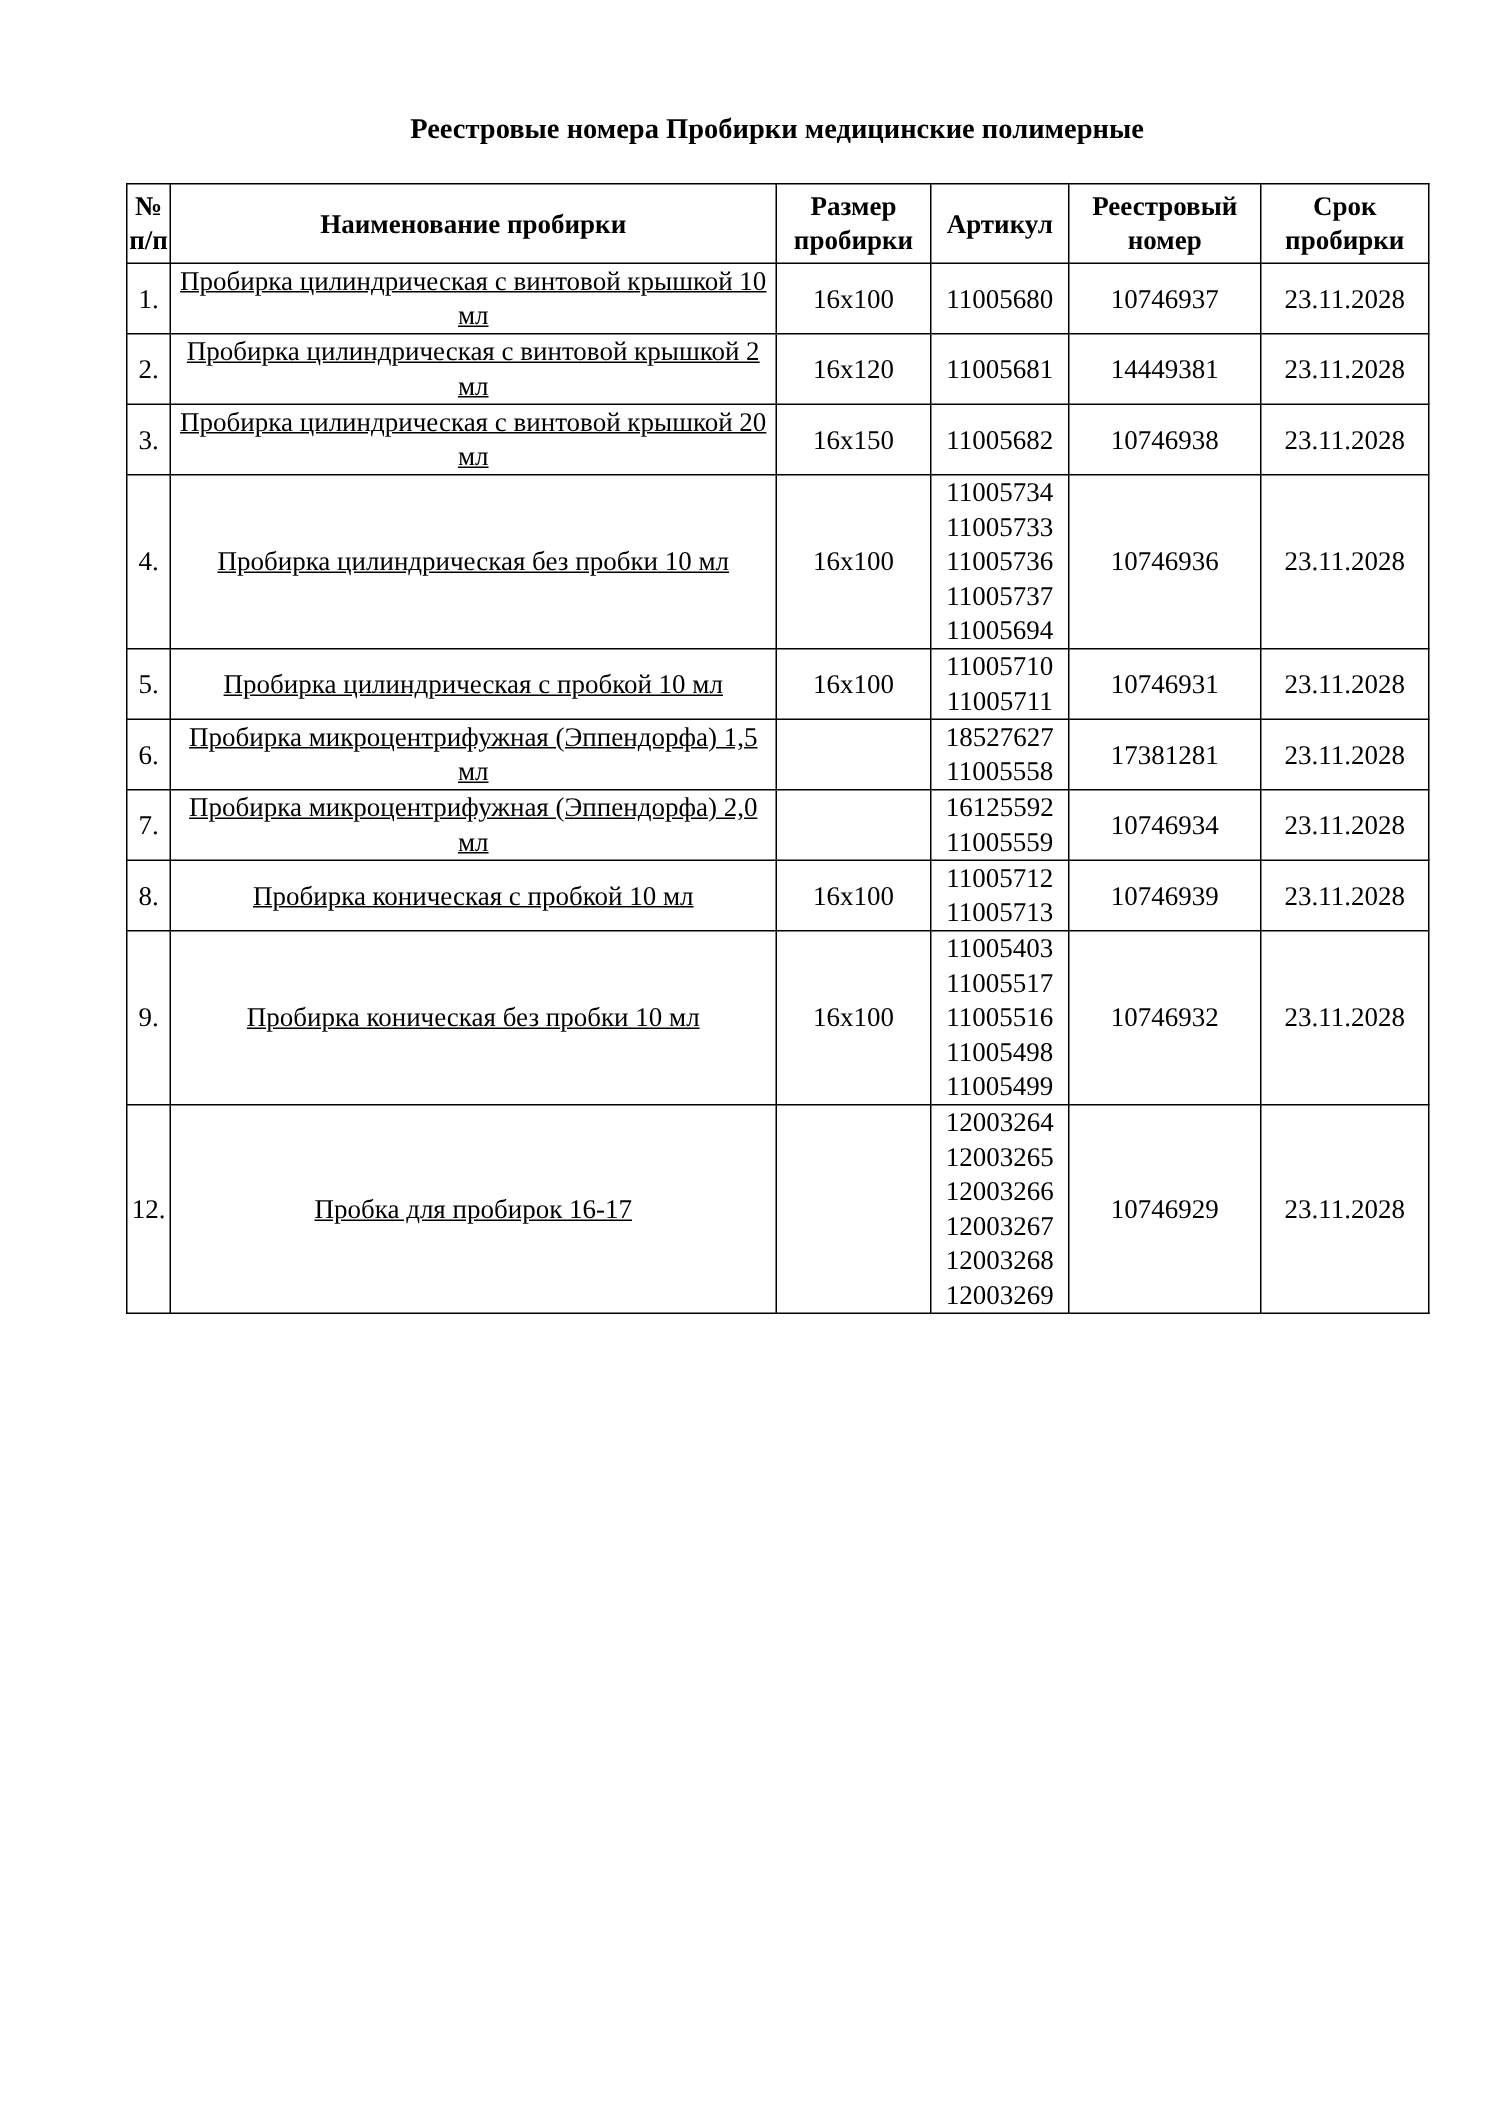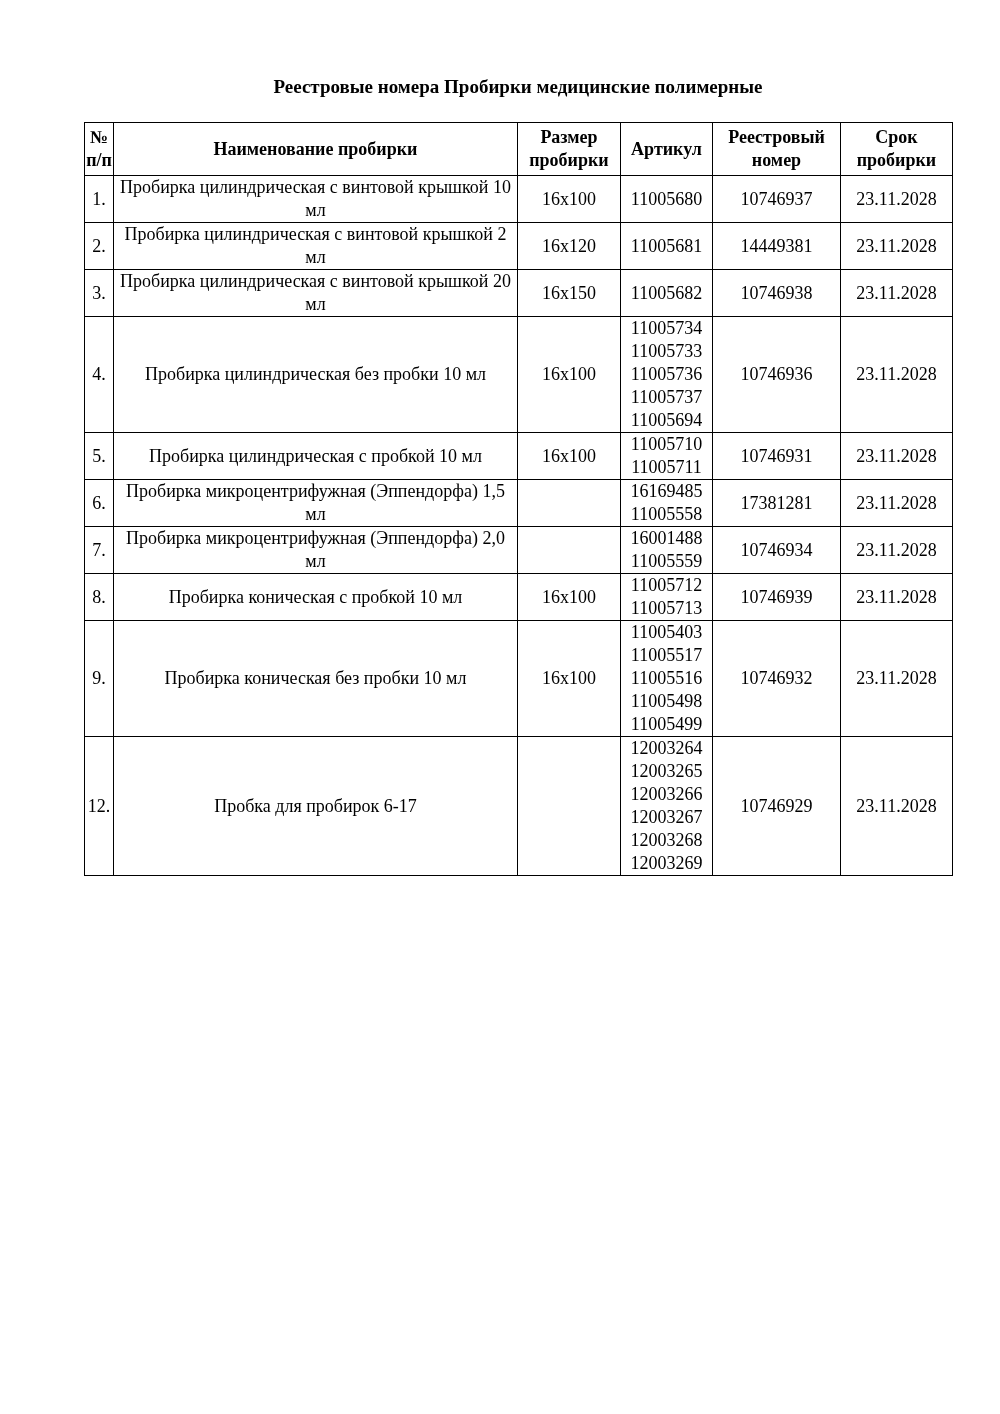--- a/index.html
+++ b/index.html
@@ -48,20 +48,21 @@
     text-align: center;
     overflow: hidden;
   }
   table.registry th {
     font-weight: bold;
     padding: 3px 0;
   }
   td.col-name {
     text-align: left;
     padding: 0 2px 0 4px;
+    text-decoration: underline;
   }
   td.col-art {
     white-space: pre-line;
   }
 </style>
 </head>
 <body>
 
 <div class="page">
 
@@ -131,30 +132,30 @@
           <td class="col-size">16x100</td>
           <td class="col-art">11005710
 11005711</td>
           <td class="col-reg">10746931</td>
           <td class="col-valid">23.11.2028</td>
         </tr>
         <tr>
           <td class="col-num">6.</td>
           <td class="col-name">Пробирка микроцентрифужная (Эппендорфа) 1,5 мл</td>
           <td class="col-size"></td>
-          <td class="col-art">16169485
+          <td class="col-art">18527627
 11005558</td>
           <td class="col-reg">17381281</td>
           <td class="col-valid">23.11.2028</td>
         </tr>
         <tr>
           <td class="col-num">7.</td>
           <td class="col-name">Пробирка микроцентрифужная (Эппендорфа) 2,0 мл</td>
           <td class="col-size"></td>
-          <td class="col-art">16001488
+          <td class="col-art">16125592
 11005559</td>
           <td class="col-reg">10746934</td>
           <td class="col-valid">23.11.2028</td>
         </tr>
         <tr>
           <td class="col-num">8.</td>
           <td class="col-name">Пробирка коническая с пробкой 10 мл</td>
           <td class="col-size">16x100</td>
           <td class="col-art">11005712
 11005713</td>
@@ -168,21 +169,21 @@
           <td class="col-art">11005403
 11005517
 11005516
 11005498
 11005499</td>
           <td class="col-reg">10746932</td>
           <td class="col-valid">23.11.2028</td>
         </tr>
         <tr>
           <td class="col-num">12.</td>
-          <td class="col-name">Пробка для пробирок 6-17</td>
+          <td class="col-name">Пробка для пробирок 16-17</td>
           <td class="col-size"></td>
           <td class="col-art">12003264
 12003265
 12003266
 12003267
 12003268
 12003269</td>
           <td class="col-reg">10746929</td>
           <td class="col-valid">23.11.2028</td>
         </tr>

